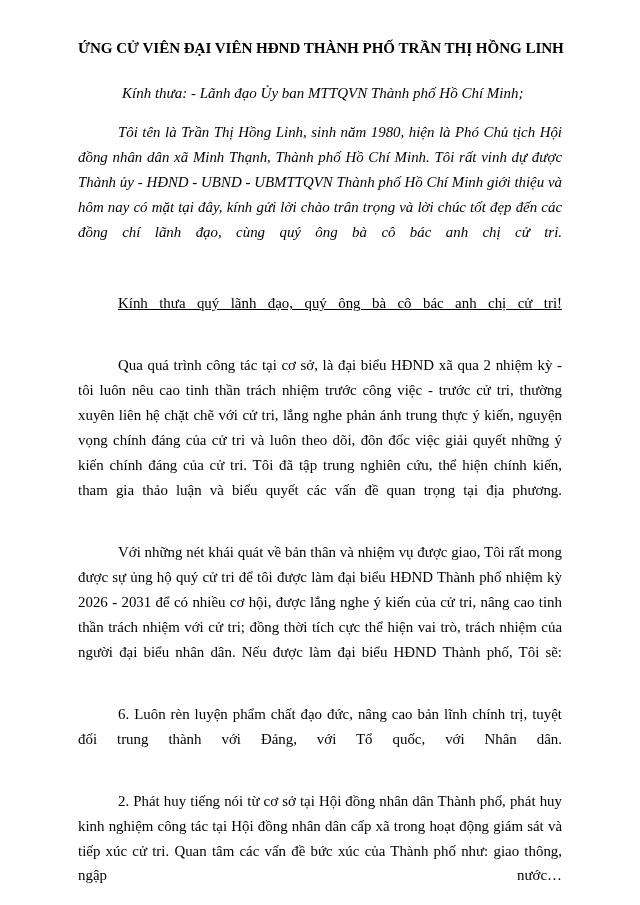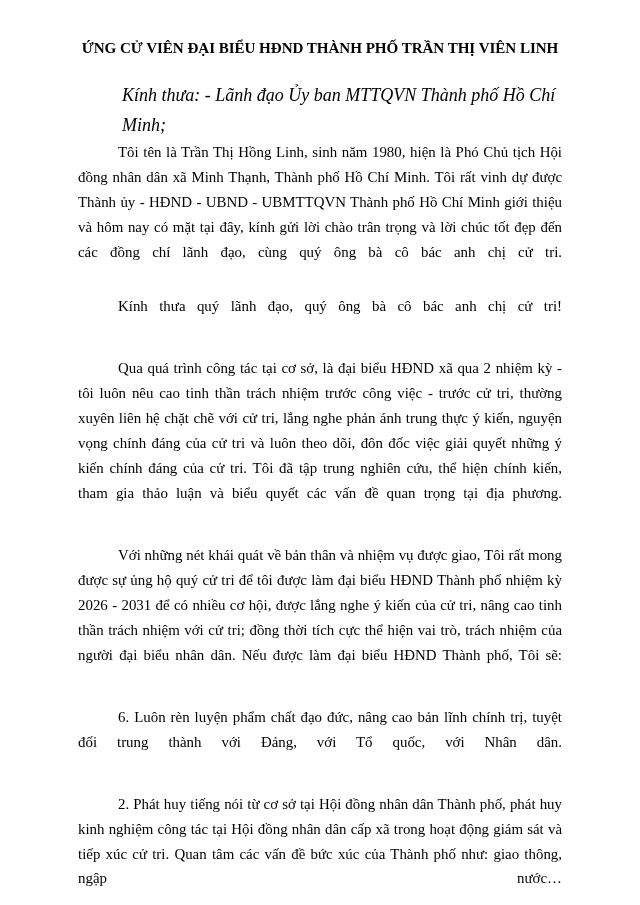--- a/index.html
+++ b/index.html
@@ -44,21 +44,21 @@
     font-size: 15.2px;
   }
   .title-line-2 {
     display: block;
     font-size: 15.1px;
     letter-spacing: -0.05px;
   }
   .salutation {
     margin-top: 22px;
     font-style: italic;
-    font-size: 18px;
+    font-size: 15px;
     line-height: 1.62;
   }
   .salutation .sal-line-1 {
     display: block;
     padding-left: 44px;
   }
   .salutation .sal-line-2 {
     display: block;
     padding-left: 118px;
   }
@@ -66,40 +66,42 @@
     margin: 0;
     margin-top: 12px;
     text-indent: 40px;
     text-align: justify;
     font-size: 14.9px;
     line-height: 1.675;
     hyphens: none;
     -webkit-hyphens: none;
   }
   p.body-par.first {
-    margin-top: 0;
+    margin-top: 14px;
+    font-style: italic;
   }
   p.body-par.tight {
-    margin-top: 5px;
+    margin-top: 22px;
+    text-decoration: underline;
   }
   
   p.body-par::after {
     content: "";
     display: inline-block;
     width: 100%;
   }
 </style>
 </head>
 <body>
 
 <div class="page">
   <div class="content">
 
     <div class="title-block">
-      <span class="title-line-2">ỨNG CỬ VIÊN ĐẠI BIỂU HĐND THÀNH PHỐ TRẦN THỊ VIÊN LINH</span>
+      <span class="title-line-2">ỨNG CỬ VIÊN ĐẠI VIÊN HĐND THÀNH PHỐ TRẦN THỊ HỒNG LINH</span>
     </div>
 
     <div class="salutation">
       <span class="sal-line-1">Kính thưa: - Lãnh đạo Ủy ban MTTQVN Thành phố Hồ Chí Minh;</span>
     </div>
 
     <p class="body-par first">Tôi tên là Trần Thị Hồng Linh, sinh năm 1980, hiện là Phó Chủ tịch Hội đồng nhân dân xã Minh Thạnh, Thành phố Hồ Chí Minh. Tôi rất vinh dự được Thành ủy - HĐND - UBND - UBMTTQVN Thành phố Hồ Chí Minh giới thiệu và hôm nay có mặt tại đây, kính gửi lời chào trân trọng và lời chúc tốt đẹp đến các đồng chí lãnh đạo, cùng quý ông bà cô bác anh chị cử tri.</p>
     <p class="body-par tight">Kính thưa quý lãnh đạo, quý ông bà cô bác anh chị cử tri!</p>
     <p class="body-par">Qua quá trình công tác tại cơ sở, là đại biểu HĐND xã qua 2 nhiệm kỳ - tôi luôn nêu cao tinh thần trách nhiệm trước công việc - trước cử tri, thường xuyên liên hệ chặt chẽ với cử tri, lắng nghe phản ánh trung thực ý kiến, nguyện vọng chính đáng của cử tri và luôn theo dõi, đôn đốc việc giải quyết những ý kiến chính đáng của cử tri. Tôi đã tập trung nghiên cứu, thể hiện chính kiến, tham gia thảo luận và biểu quyết các vấn đề quan trọng tại địa phương.</p>
     <p class="body-par">Với những nét khái quát về bản thân và nhiệm vụ được giao, Tôi rất mong được sự ủng hộ quý cử tri để tôi được làm đại biểu HĐND Thành phố nhiệm kỳ 2026 - 2031 để có nhiều cơ hội, được lắng nghe ý kiến của cử tri, nâng cao tinh thần trách nhiệm với cử tri; đồng thời tích cực thể hiện vai trò, trách nhiệm của người đại biểu nhân dân. Nếu được làm đại biểu HĐND Thành phố, Tôi sẽ:</p>

